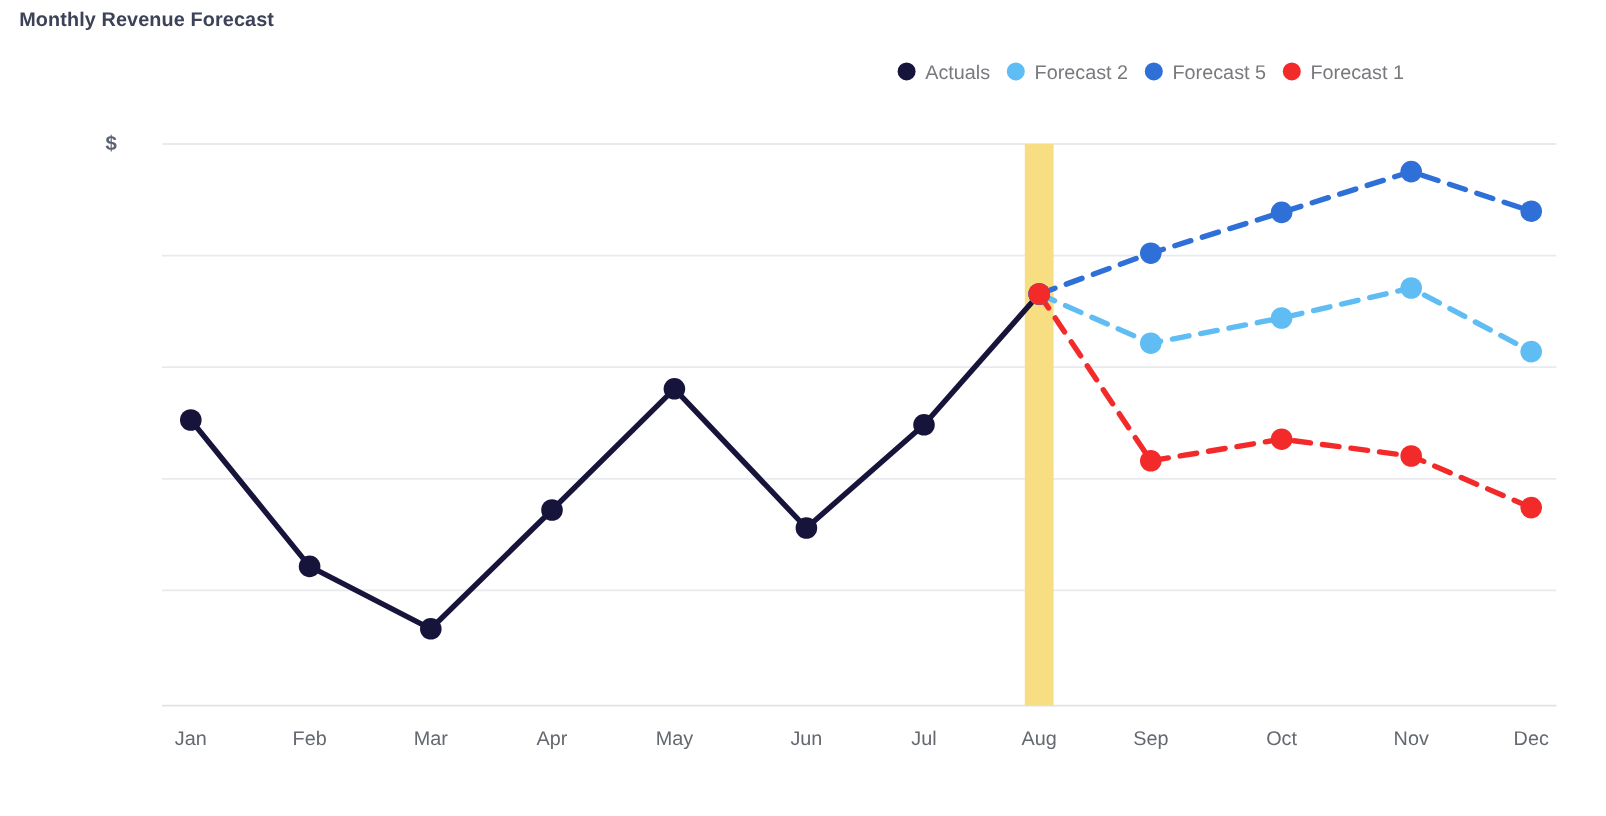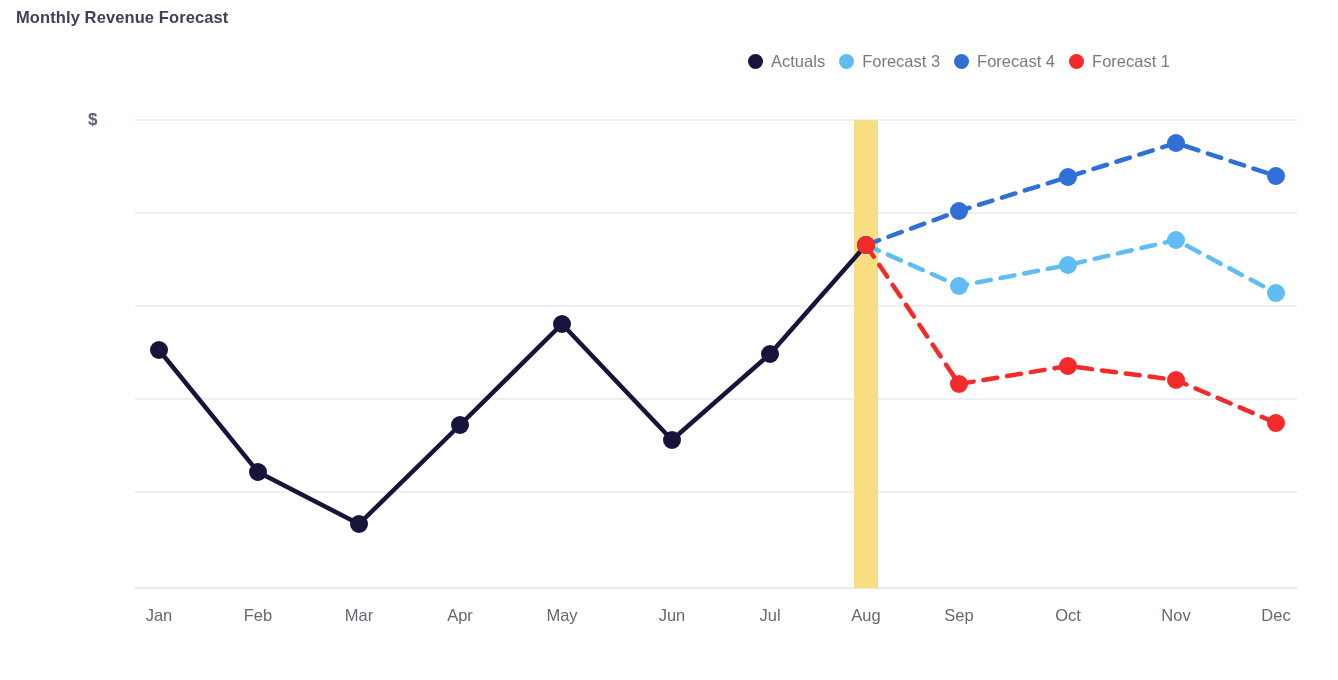--- a/index.html
+++ b/index.html
@@ -36,21 +36,20 @@
     right: 28px;
     top: 52px;
     display: flex;
     flex-direction: row;
     align-items: center;
     gap: 0;
   }
   .legend-item {
     display: flex;
     flex-direction: row;
-    align-items: center;
     margin-left: 14px;
     cursor: pointer;
   }
   .legend-item:first-child { margin-left: 0; }
   .legend-swatch {
     width: 15px;
     height: 15px;
     border-radius: 50%;
     display: inline-block;
     flex: 0 0 auto;
@@ -90,25 +89,25 @@
 
   <div class="chart-title">Monthly Revenue Forecast</div>
 
   <div class="legend">
     <div class="legend-item">
       <span class="legend-swatch" id="sw0" style="background: rgb(23, 20, 60);"></span>
       <span class="legend-label">Actuals</span>
     </div>
     <div class="legend-item">
       <span class="legend-swatch" id="sw1" style="background: rgb(96, 189, 244);"></span>
-      <span class="legend-label">Forecast 3</span>
+      <span class="legend-label">Forecast 2</span>
     </div>
     <div class="legend-item">
       <span class="legend-swatch" id="sw2" style="background: rgb(47, 111, 216);"></span>
-      <span class="legend-label">Forecast 4</span>
+      <span class="legend-label">Forecast 5</span>
     </div>
     <div class="legend-item">
       <span class="legend-swatch" id="sw3" style="background: rgb(243, 42, 42);"></span>
       <span class="legend-label">Forecast 1</span>
     </div>
   </div>
 
   <div class="axis-unit">$</div>
 
   <svg class="plot" viewBox="0 0 1338 680" preserveAspectRatio="none">

